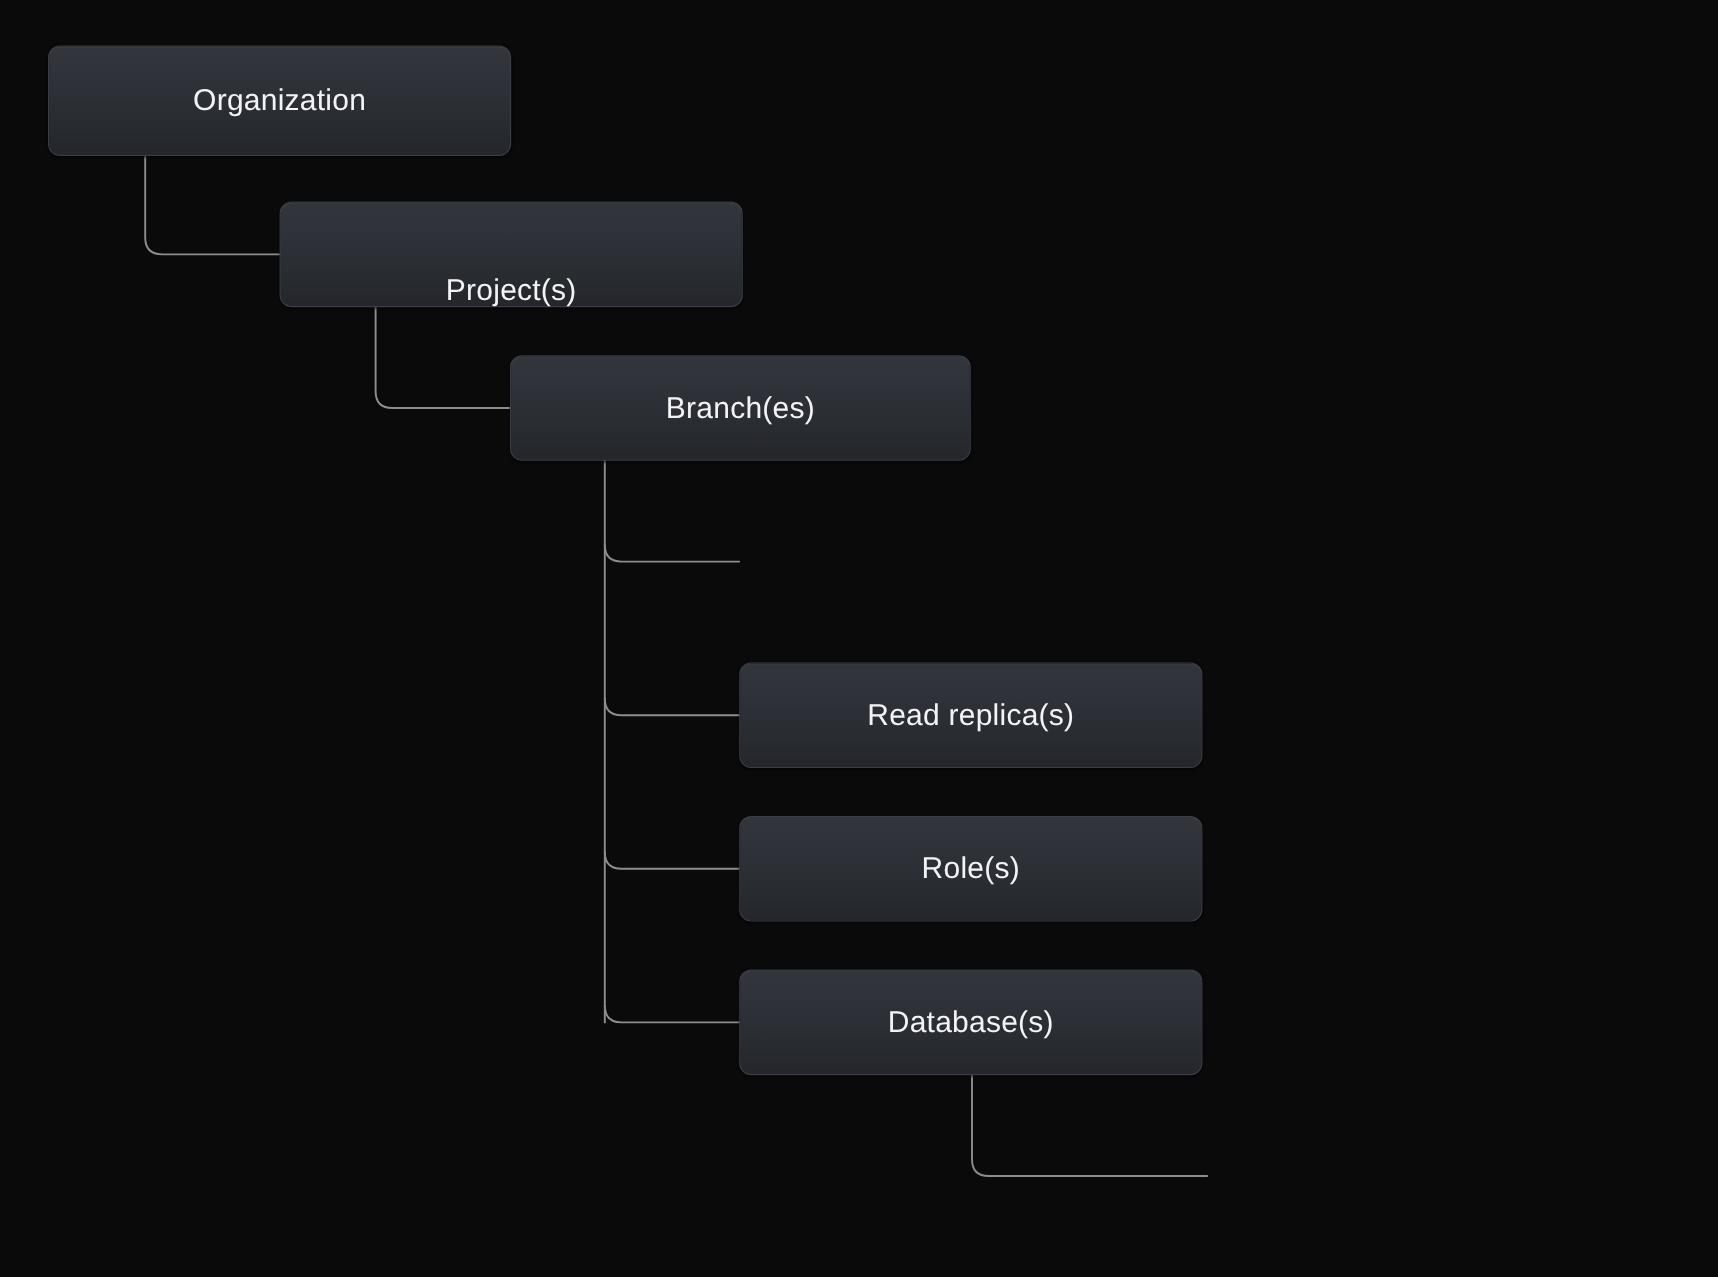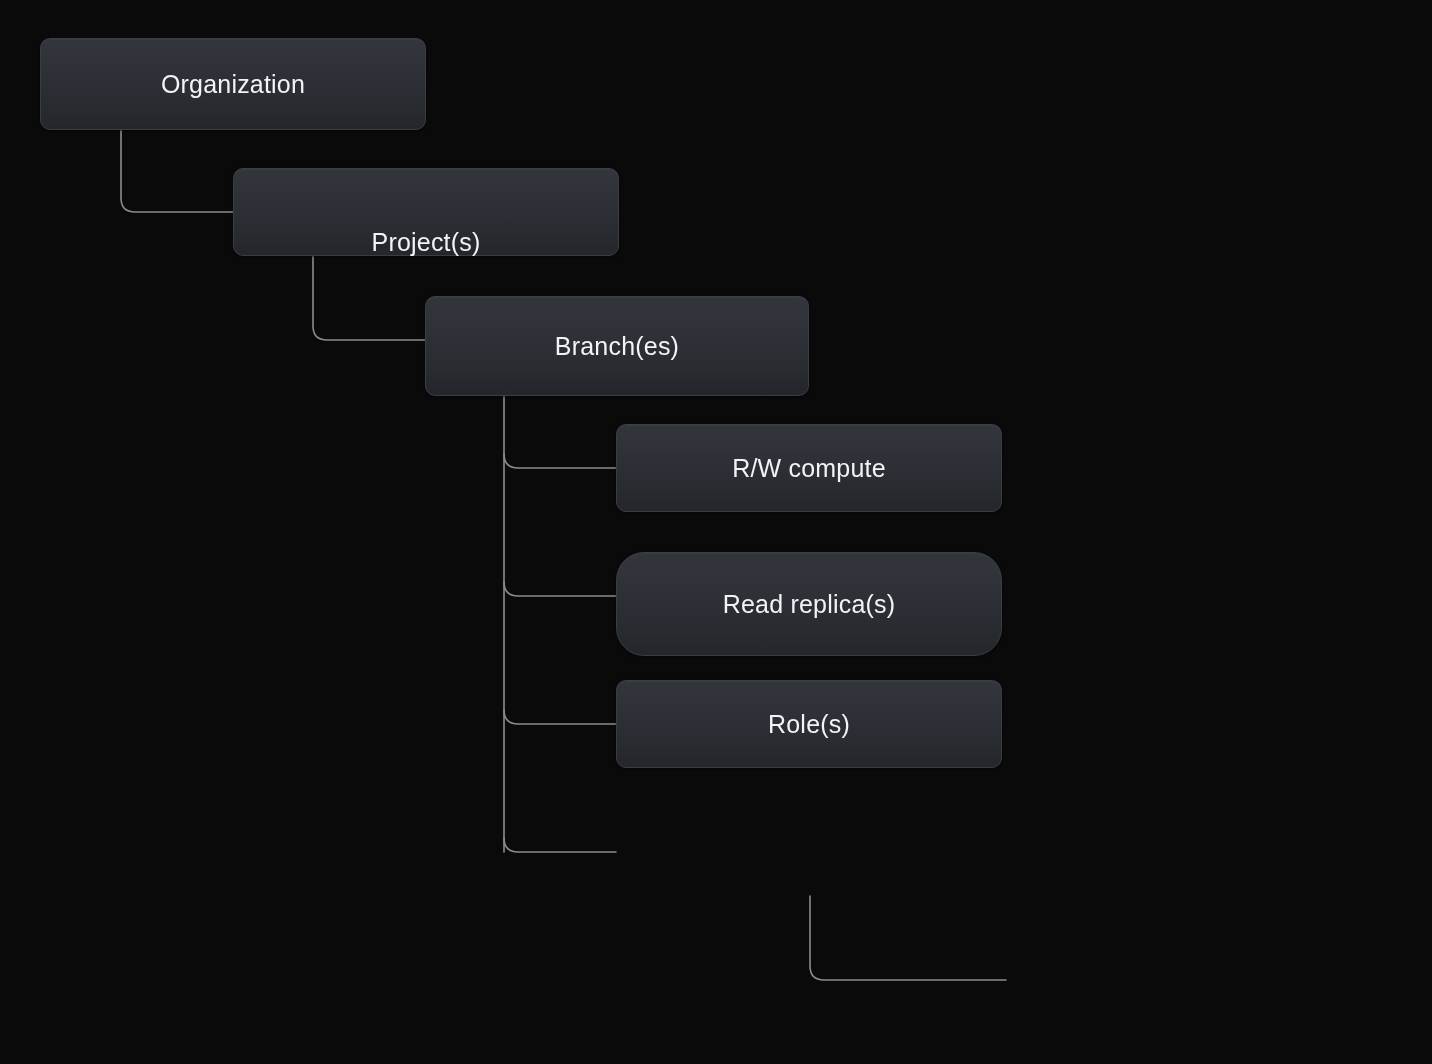--- a/index.html
+++ b/index.html
@@ -88,31 +88,31 @@
   </svg>
 
   <div class="node" style="left:40px; top:38px; width:386px; height:92px;">
     <span class="node-label">Organization</span>
   </div>
 
   <div class="node" style="left:233px; top:168px; width:386px; height:88px;align-items:flex-end;">
     <span class="node-label">Project(s)</span>
   </div>
 
-  <div class="node" style="left:425px; top:296px; width:384px; height:100px;">
+  <div class="node" style="left:425px; top:296px; width:384px; height:88px;">
     <span class="node-label">Branch(es)</span>
   </div>
 
-  <div class="node" style="left:616px; top:424px; width:386px; height:88px;">
-    <span class="node-label">R/W compute</span>
-  </div>
 
-  <div class="node" style="left:616px; top:552px; width:386px; height:104px;border-radius:28px;">
+  <div class="node" style="left:616px; top:552px; width:386px; height:88px;">
     <span class="node-label">Read replica(s)</span>
   </div>
 
   <div class="node" style="left:616px; top:680px; width:386px; height:88px;justify-content:center;">
     <span class="node-label">Role(s)</span>
   </div>
 
+  <div class="node" style="left:616px; top:808px; width:386px; height:88px;">
+    <span class="node-label">Database(s)</span>
+  </div>
 
 
 </div>
 
 </body></html>

